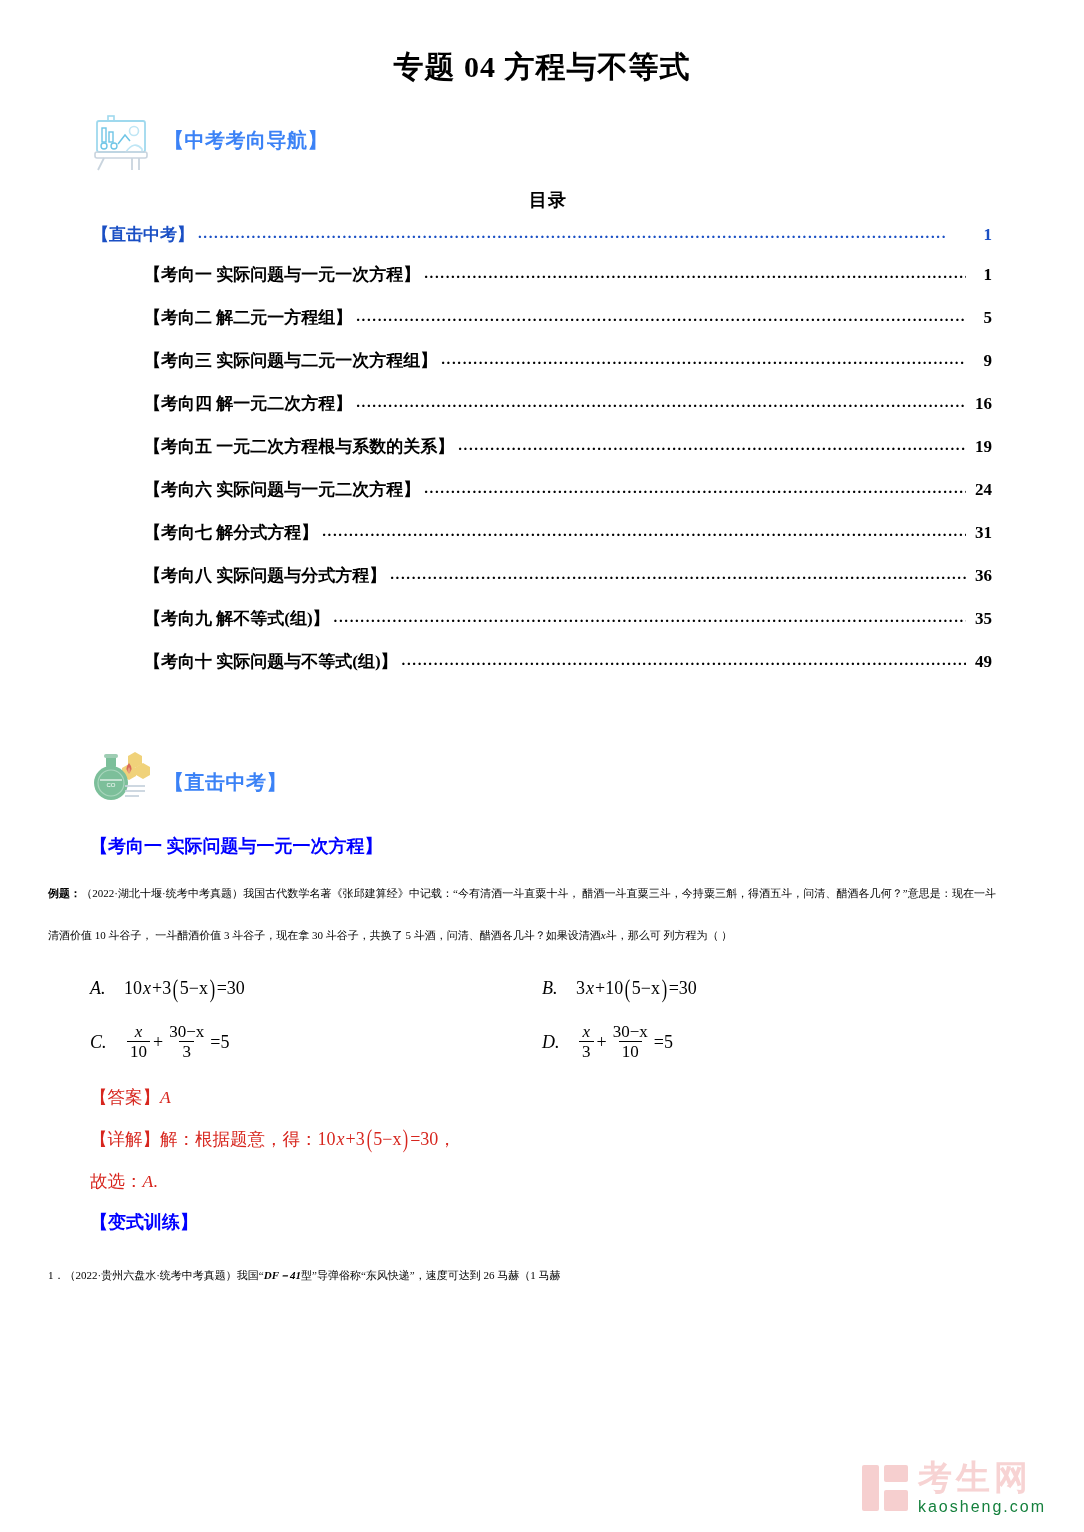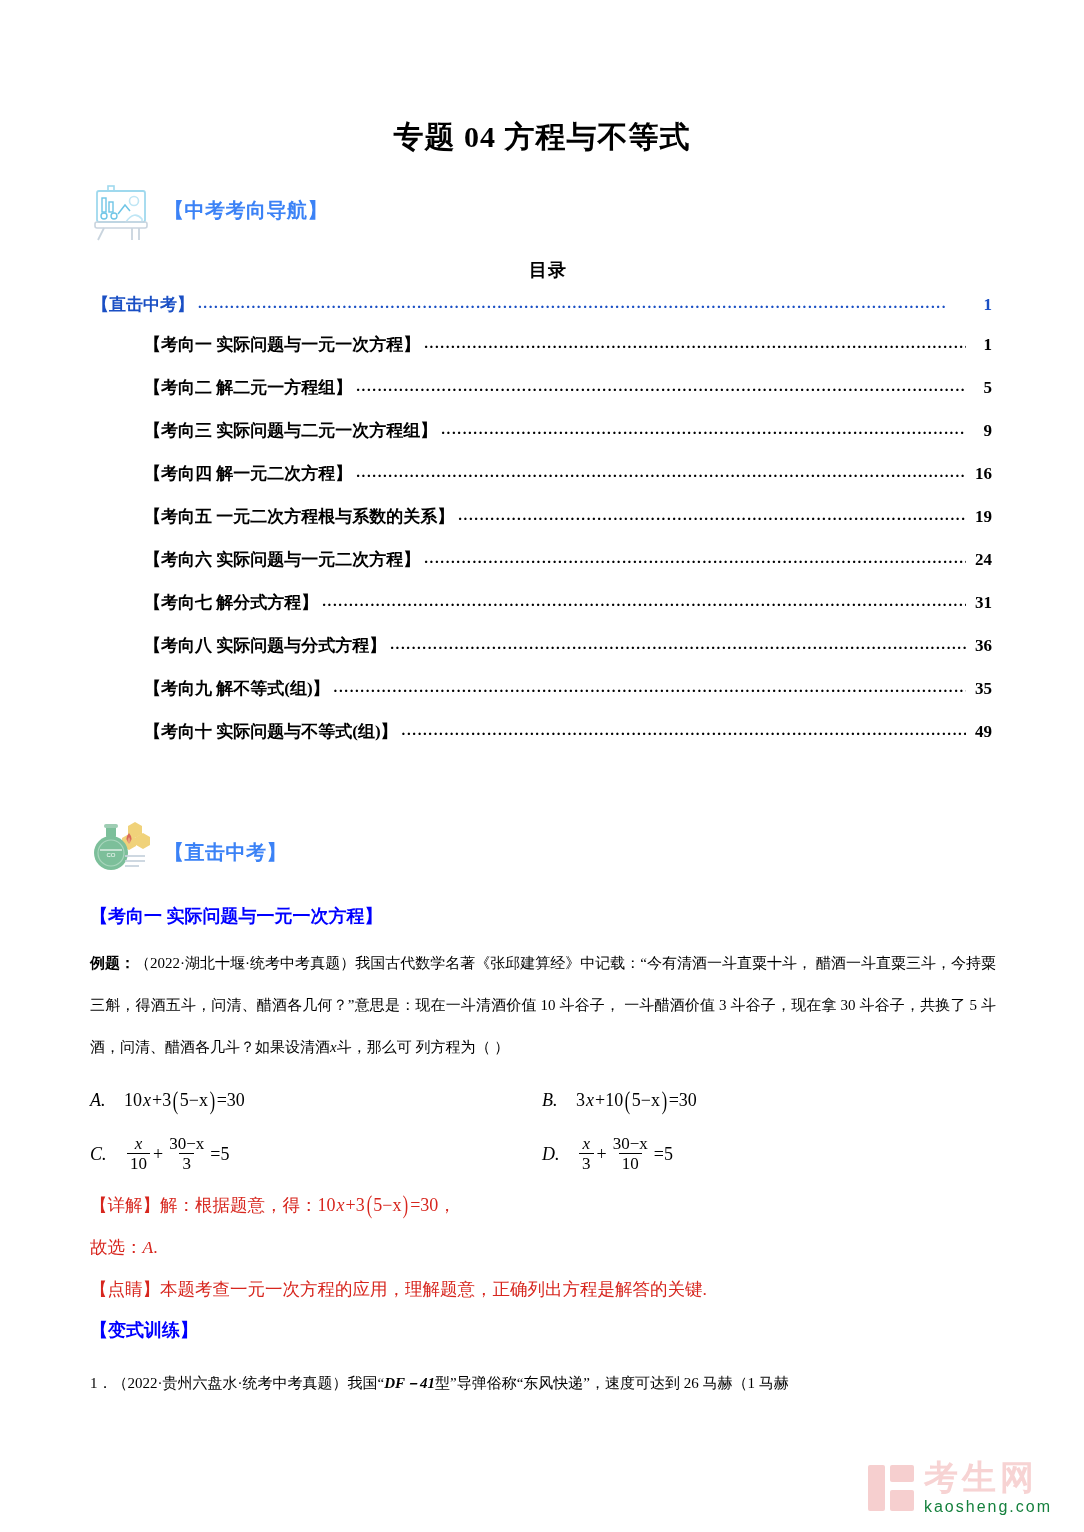--- a/index.html
+++ b/index.html
@@ -23,21 +23,21 @@
     box-sizing: border-box;
   }
 
   
   .doc-title {
     text-align: center;
     font-size: 30px;
     font-weight: bold;
     letter-spacing: 1px;
     margin: 0;
-    padding-top: 118px;
+    padding-top: 48px;
     line-height: 1.25;
     font-family: "Liberation Serif", "DejaVu Serif", serif;
   }
 
   
   .banner {
     display: flex;
     align-items: center;
     margin-top: 22px;
     padding-left: 92px;
@@ -101,22 +101,22 @@
     top: -2px;
   }
   .toc-page {
     white-space: nowrap;
     min-width: 24px;
     text-align: right;
   }
 
   
   .para {
-    padding: 0 88px 0 90px;
-    font-size: 15px;
+    padding: 0 88px 0 48px;
+    font-size: 11px;
     line-height: 42px;
     text-align: justify;
   }
   .sec-head-blue {
     padding: 0 90px;
     font-size: 18px;
     font-weight: bold;
     color: #0000ff;
     line-height: 40px;
   }
@@ -179,21 +179,21 @@
   .ansline {
     padding: 0 90px;
     font-size: 17.5px;
     line-height: 42px;
     color: #d7261e;
   }
 
   
   .watermark {
     position: absolute;
-    right: 32px;
+    right: 38px;
     bottom: 16px;
     display: flex;
     align-items: center;
     opacity: 1;
   }
   .wm-mark {
     width: 46px;
     height: 46px;
     position: relative;
     margin-right: 10px;
@@ -419,43 +419,43 @@
               <span class="den">10</span>
             </span>
             <span>=</span>
             <span>5</span>
         </span>
       </div>
     </div>
 
   </div>
 
+  <div class="ansline" style="margin-top:4px;">
+    <span>【答案】</span><span class="ital">A</span>
+  </div>
 
 
   <div class="ansline">
     <span>【详解】</span><span>解：根据题意，得：</span><span class="math red">
         <span>10</span>
         <i>x</i>
         <span>+</span>
         <span>3</span>
         <span class="bigparen">(</span>
         <span>5−x</span>
         <span class="bigparen">)</span>
         <span>=</span>
         <span>30</span>
       </span><span>，</span>
   </div>
 
   <div class="ansline">
     <span>故选：</span><span class="ital">A</span><span>.</span>
   </div>
 
-  <div class="ansline">
-    <span>【点睛】</span><span>本题考查一元一次方程的应用，理解题意，正确列出方程是解答的关键.</span>
-  </div>
 
   <div class="sec-head-blue">【变式训练】</div>
 
   <div class="para" style="margin-top:12px;">
     <span>1．</span><span>（2022·贵州六盘水·统考中考真题）</span><span>我国“</span><span class="ital bold">DF－41</span><span>型”导弹俗称“东风快递”，速度可达到 26 马赫（1 马赫</span>
   </div>
 
   <div class="watermark">
     <div class="wm-mark">
       <span class="wm-b1"></span>

